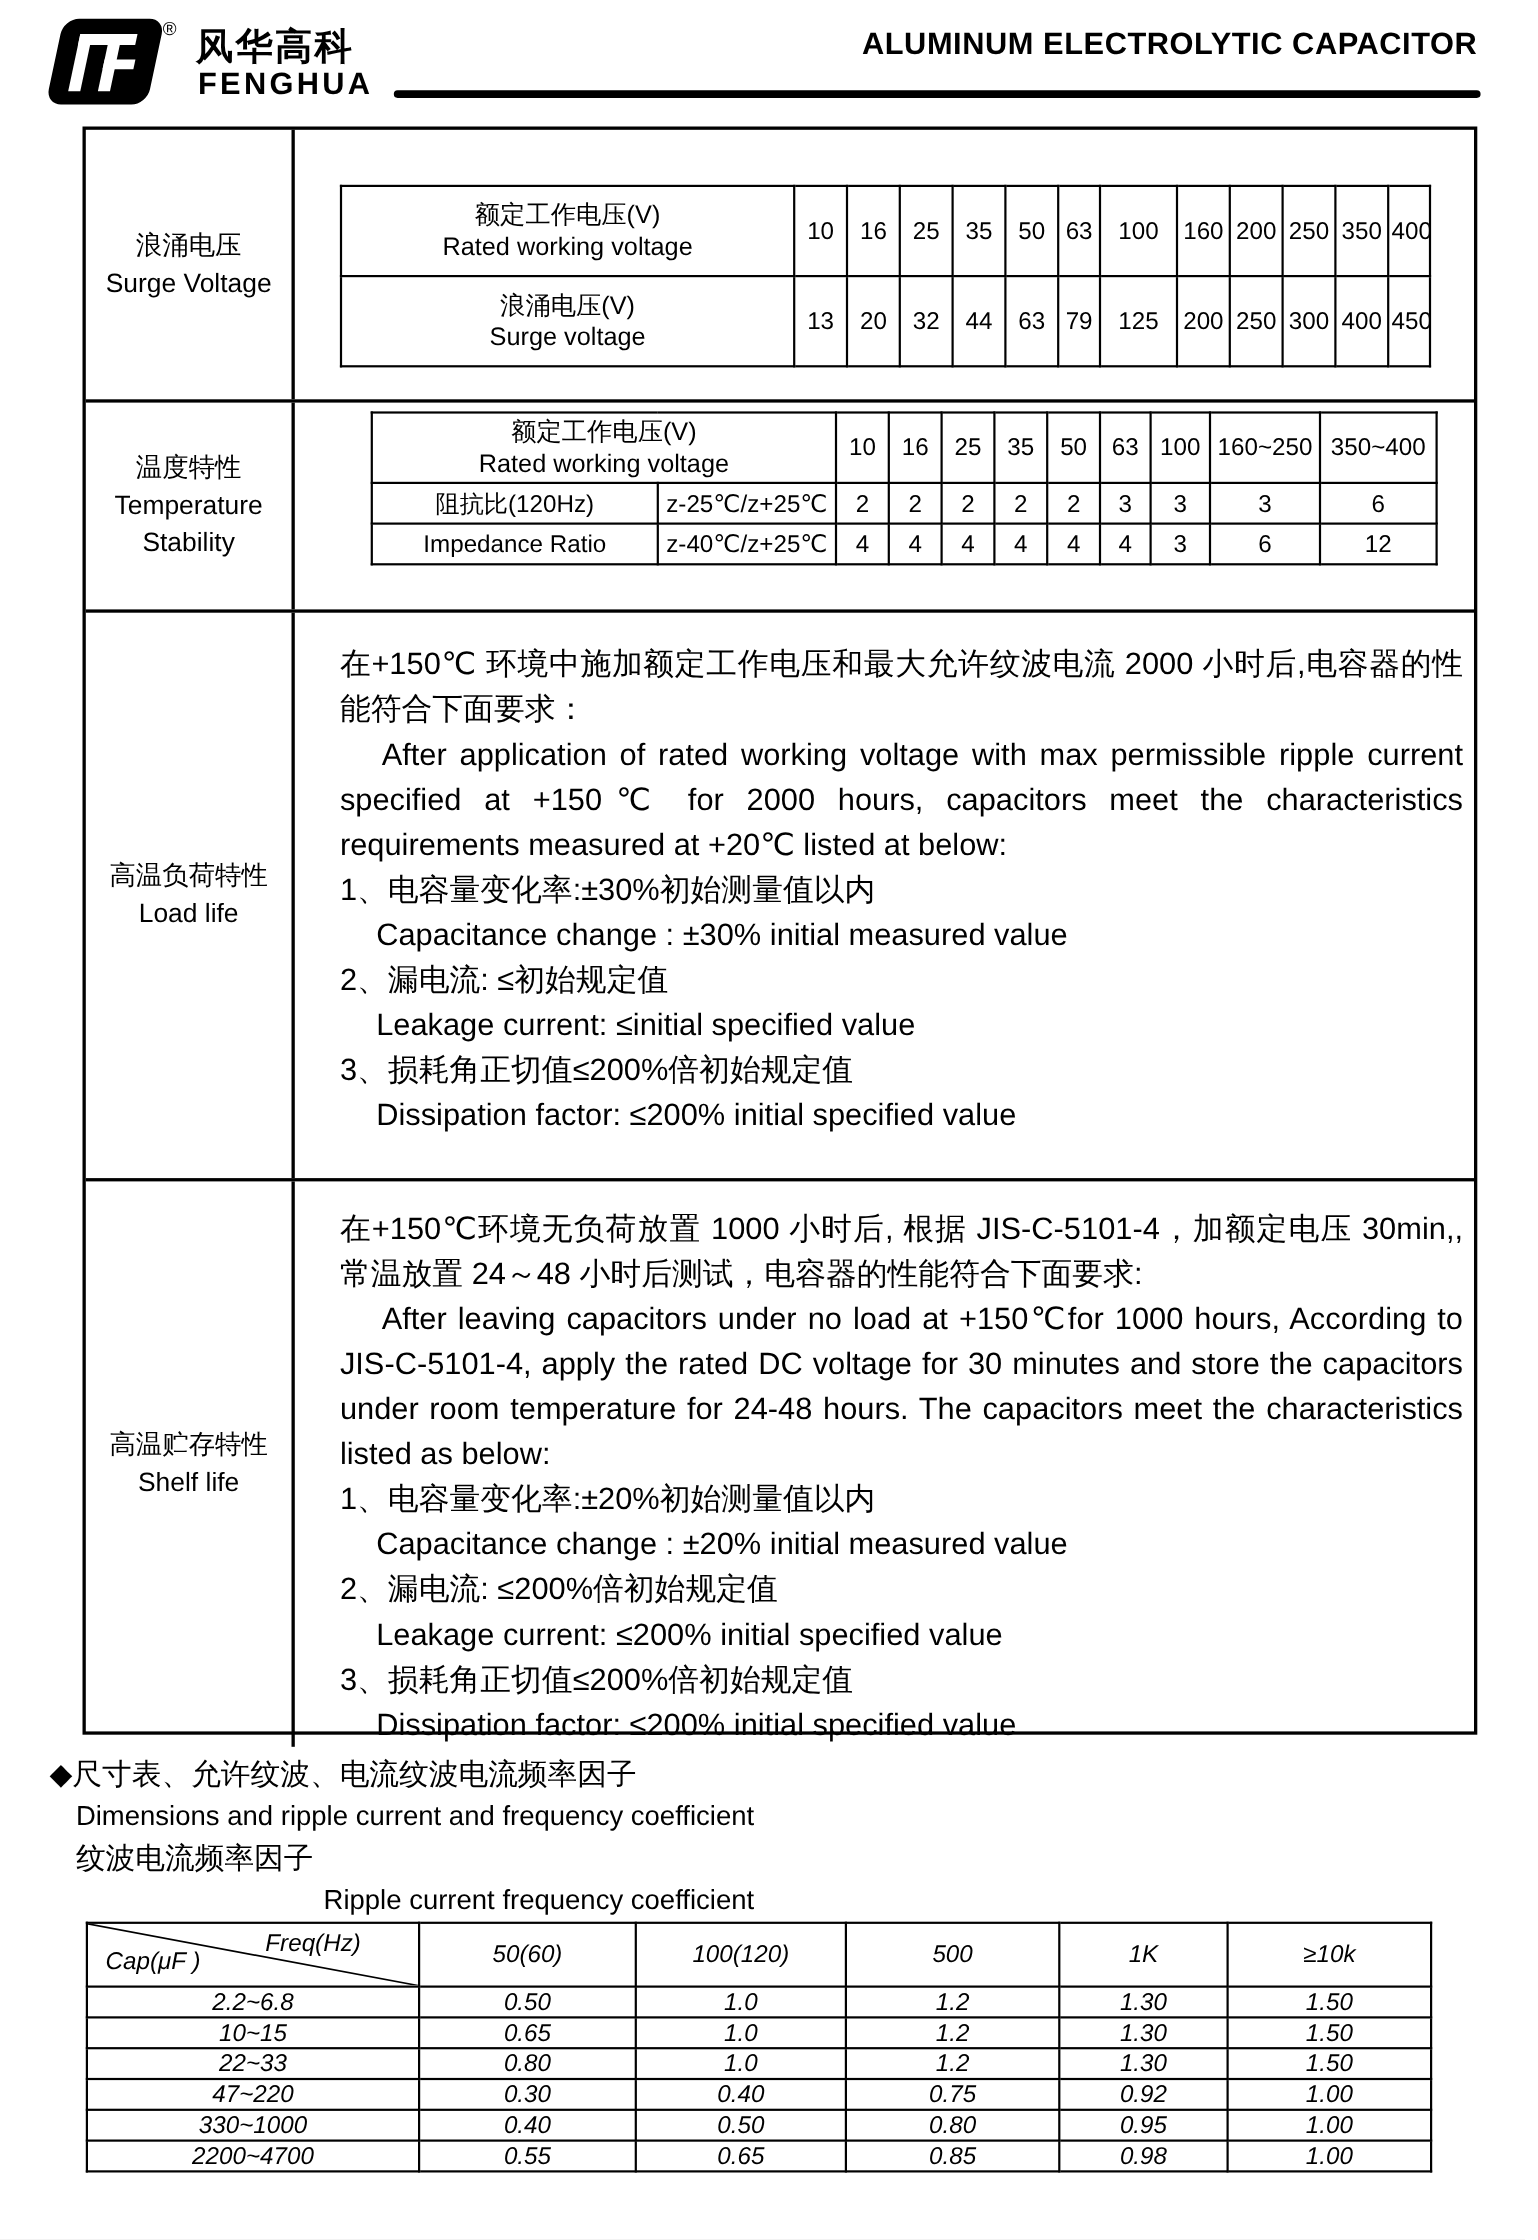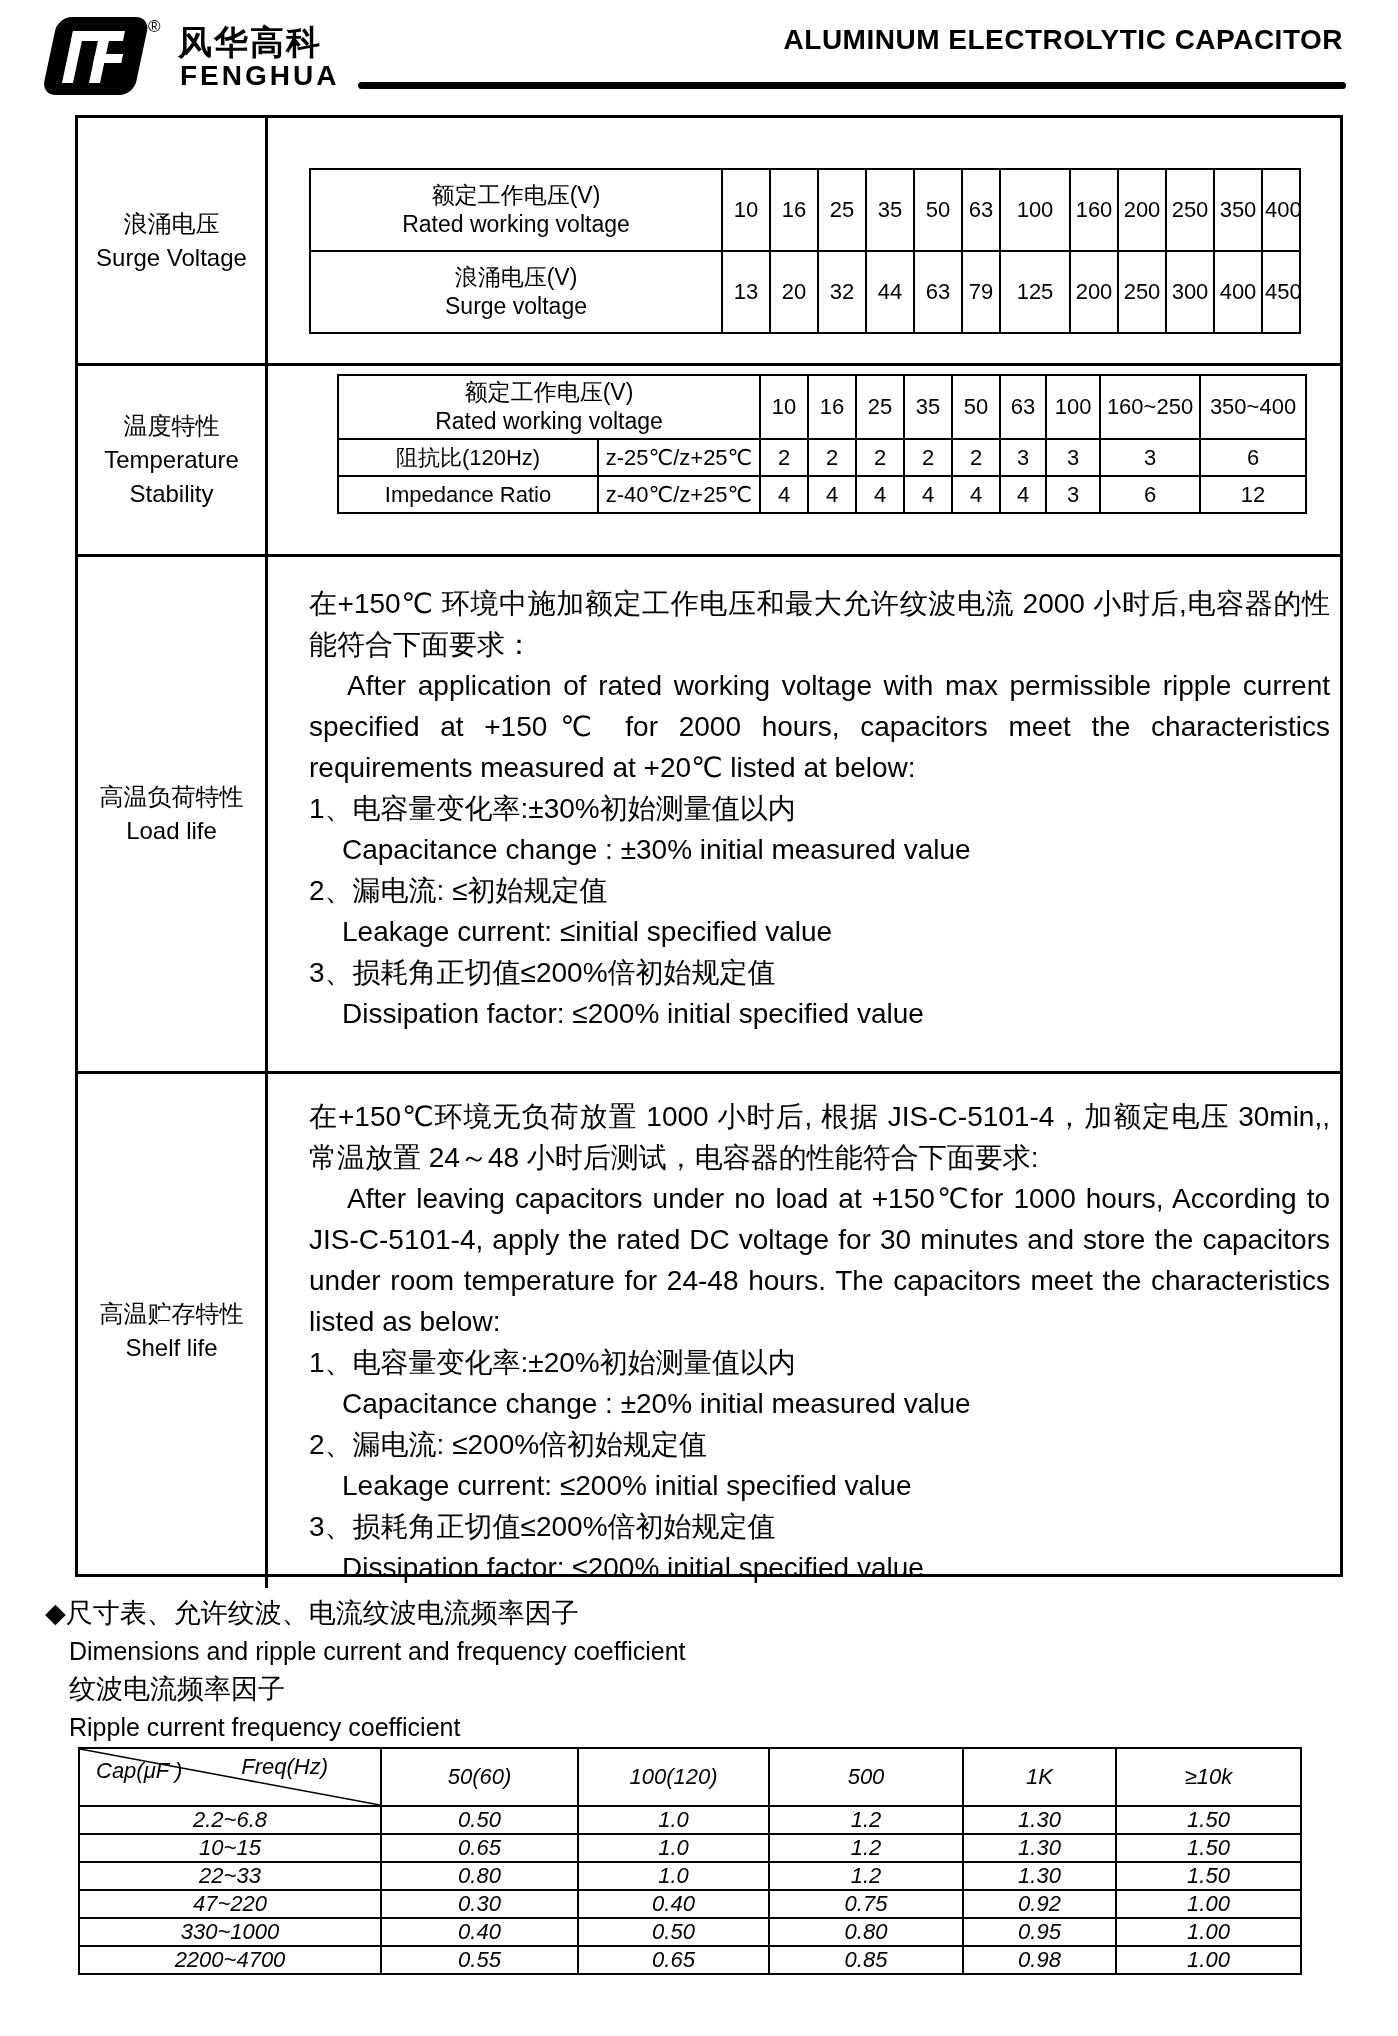--- a/index.html
+++ b/index.html
@@ -42,30 +42,30 @@
   .txt{padding:26px 10px 0 41px;font-size:28px;line-height:41px;}
   .para{text-align:justify;}
   .para.en{text-indent:38px;}
   .sub{padding-left:33px;}
 
   
   .sec{position:absolute;left:45px;top:1594px;line-height:38px;}
   .sec .h-cn1{font-size:27px;}
   .sec .h-en1{font-size:25px;margin-left:24px;}
   .sec .h-cn2{font-size:27px;margin-left:24px;}
-  .sec .h-en2{font-size:25px;margin-left:24px;}
+  .sec .h-en2{font-size:25px;margin-left:24px;text-align:right;}
 
   
   .freq-t{position:absolute;left:78px;top:1747px;width:1222px;font-style:italic;}
   .freq-t td{height:26px;}
   .freq-t tr.hrow td{height:58px;}
   td.diag{position:relative;padding:0;}
   td.diag svg{position:absolute;inset:0;width:100%;height:100%;}
   .diag-top{position:absolute;top:5px;right:52px;font-size:22px;}
-  .diag-bottom{position:absolute;bottom:21px;left:16px;font-size:22px;}
+  .diag-bottom{position:absolute;bottom:9px;left:16px;font-size:22px;}
 </style>
 </head>
 <body>
 
 <div class="sheet">
 
   <div class="logo">
     <svg width="130" height="86" viewBox="0 0 130 86">
       <g transform="translate(18,3) skewX(-12)">
         <rect x="0" y="0" width="92" height="78" rx="14" fill="#000"></rect>

